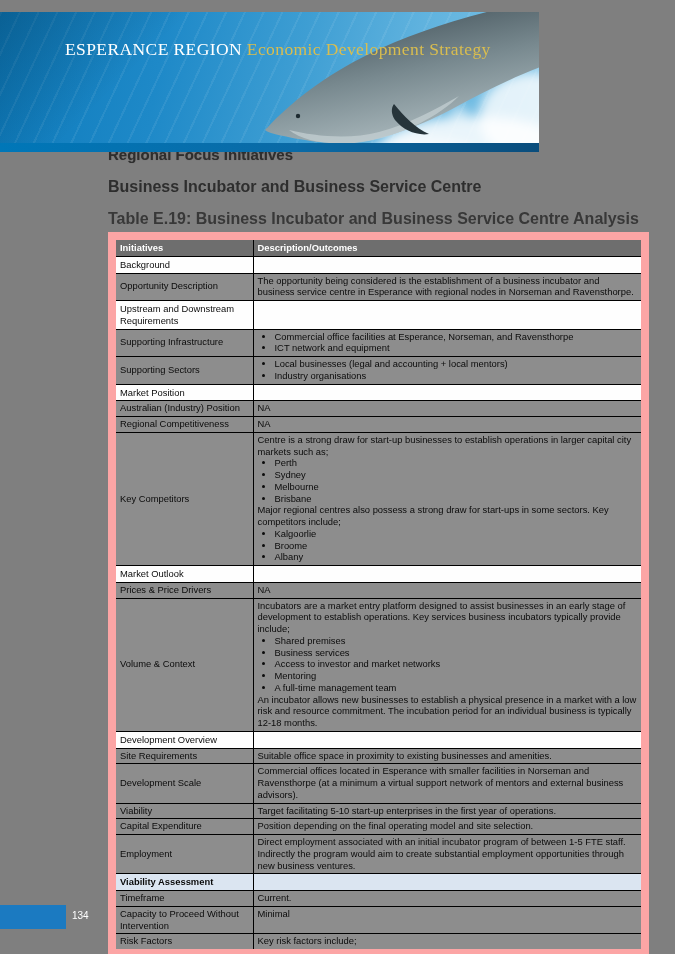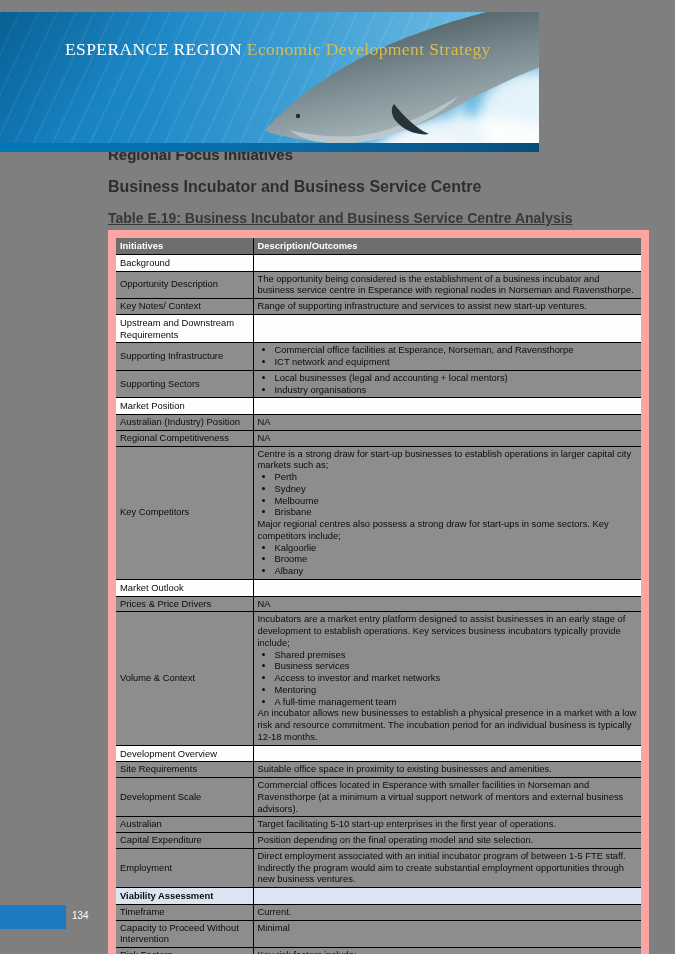--- a/index.html
+++ b/index.html
@@ -31,21 +31,21 @@
     font-family:"Liberation Serif",serif;font-size:17.5px;letter-spacing:0.4px;white-space:nowrap;
   }
   .title-main{color:#ffffff;}
   .title-sub{color:var(--gold,#d9bd4f);}
   .dolphin-wrap{position:absolute;right:0;top:0;z-index:2;}
 
   
   .doc{position:absolute;left:84px;top:140px;width:541px;margin-left:24px;}
   .h1{margin:6px 0 0;font-size:15px;font-weight:bold;color:#2e2e2e;text-shadow:0 0 1px rgba(0,0,0,0.25);}
   .h2{margin:15px 0 0;font-size:16px;font-weight:bold;color:#2e2e2e;}
-  .caption{margin:14px 0 0;font-size:14px;font-weight:bold;color:#383838;text-decoration:underline;}
+  .caption{margin:14px 0 0;font-size:16px;font-weight:bold;color:#383838;}
 
   
   table.analysis{
     width:541px;border-collapse:collapse;margin-top:4px;
     border:8px solid #fca5a5;table-layout:fixed;
   }
   table.analysis th, table.analysis td{
     border:1px solid #000;padding:1px 4px 2px 4px;
     font-size:9.4px;line-height:1.25;color:#0b0b0b;text-align:left;
     overflow:hidden;word-wrap:break-word;
@@ -143,26 +143,20 @@
         <tr class="row-section">
           <td class="cell-label">Background</td>
           <td class="cell-value"></td>
         </tr>
         <tr class="row-data">
           <td class="cell-label">Opportunity Description</td>
           <td class="cell-value">
             <p>The opportunity being considered is the establishment of a business incubator and business service centre in Esperance with regional nodes in Norseman and Ravensthorpe.</p>
           </td>
         </tr>
-        <tr class="row-data">
-          <td class="cell-label">Key Notes/ Context</td>
-          <td class="cell-value">
-            <p>Range of supporting infrastructure and services to assist new start-up ventures.</p>
-          </td>
-        </tr>
         <tr class="row-section">
           <td class="cell-label">Upstream and Downstream Requirements</td>
           <td class="cell-value"></td>
         </tr>
         <tr class="row-data">
           <td class="cell-label">Supporting Infrastructure</td>
           <td class="cell-value">
             <ul>
               <li>Commercial office facilities at Esperance, Norseman, and Ravensthorpe</li>
               <li>ICT network and equipment</li>
@@ -246,21 +240,21 @@
             <p>Suitable office space in proximity to existing businesses and amenities.</p>
           </td>
         </tr>
         <tr class="row-data">
           <td class="cell-label">Development Scale</td>
           <td class="cell-value">
             <p>Commercial offices located in Esperance with smaller facilities in Norseman and Ravensthorpe (at a minimum a virtual support network of mentors and external business advisors).</p>
           </td>
         </tr>
         <tr class="row-data">
-          <td class="cell-label">Australian</td>
+          <td class="cell-label">Viability</td>
           <td class="cell-value">
             <p>Target facilitating 5-10 start-up enterprises in the first year of operations.</p>
           </td>
         </tr>
         <tr class="row-data">
           <td class="cell-label">Capital Expenditure</td>
           <td class="cell-value">
             <p>Position depending on the final operating model and site selection.</p>
           </td>
         </tr>

